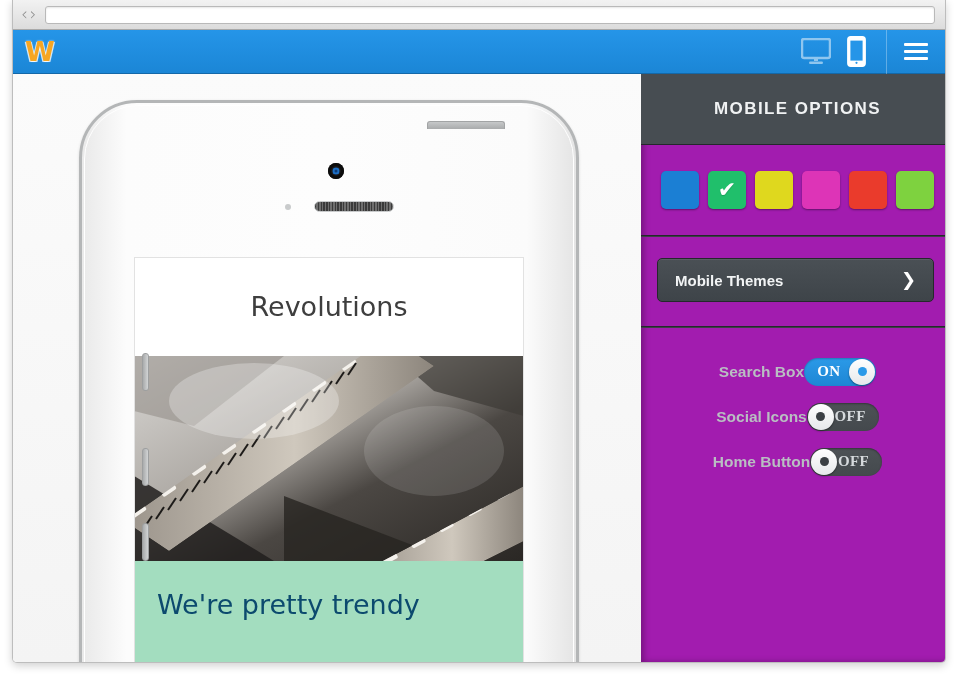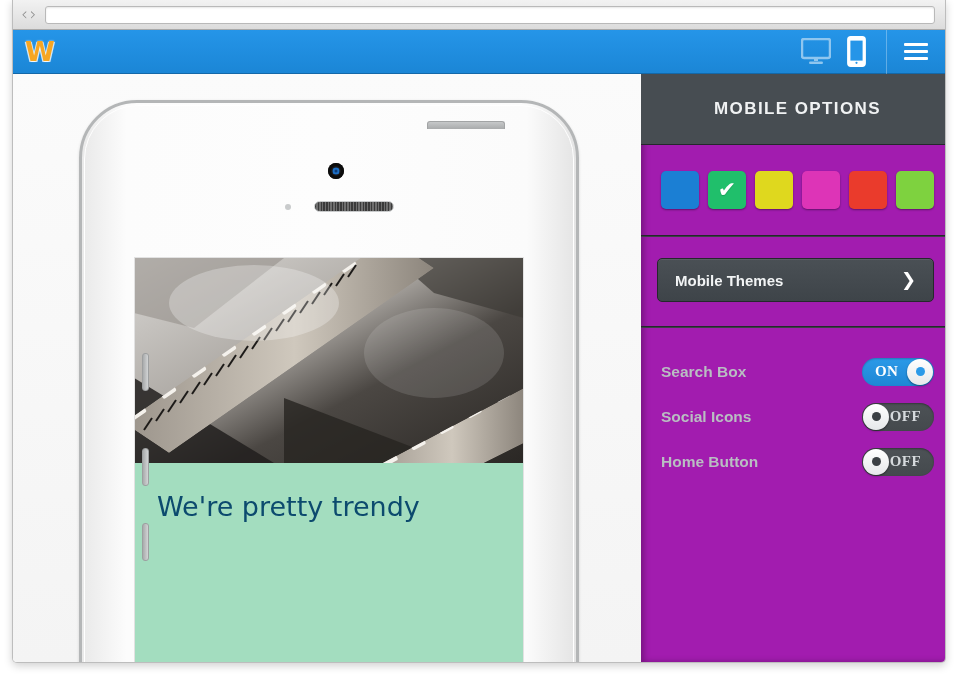--- a/index.html
+++ b/index.html
@@ -394,21 +394,21 @@
     line-height: 1;
     font-family: "DejaVu Sans", sans-serif;
   }
 
   .toggles-section {
     padding: 22px 20px 0 20px;
   }
   .toggle-row {
     display: flex;
     align-items: center;
-    justify-content: space-between;
+    justify-content: center;
     height: 45px;
   }
   .toggle-label {
     color: #b9bec2;
     font-size: 15.5px;
     font-weight: bold;
     font-family: "Liberation Sans", sans-serif;
   }
   .switch {
     width: 72px;
@@ -508,20 +508,21 @@
       <div class="canvas">
         <div class="phone">
           <div class="phone-inner-line"></div>
           <div class="camera"></div>
           <div class="light-sensor"></div>
           <div class="speaker"></div>
 
           <div class="screen">
 
 
+            <div class="site-title">Revolutions</div>
 
             <div class="site-photo">
               <svg width="100%" height="100%" viewBox="0 0 390 205" preserveAspectRatio="xMidYMid slice">
                 <defs>
                   <linearGradient id="bgG" x1="0" y1="0" x2="1" y2="1">
                     <stop offset="0%" stop-color="#d9d7d4"></stop>
                     <stop offset="38%" stop-color="#b0aca7"></stop>
                     <stop offset="62%" stop-color="#4b4743"></stop>
                     <stop offset="100%" stop-color="#2a2724"></stop>
                   </linearGradient>

